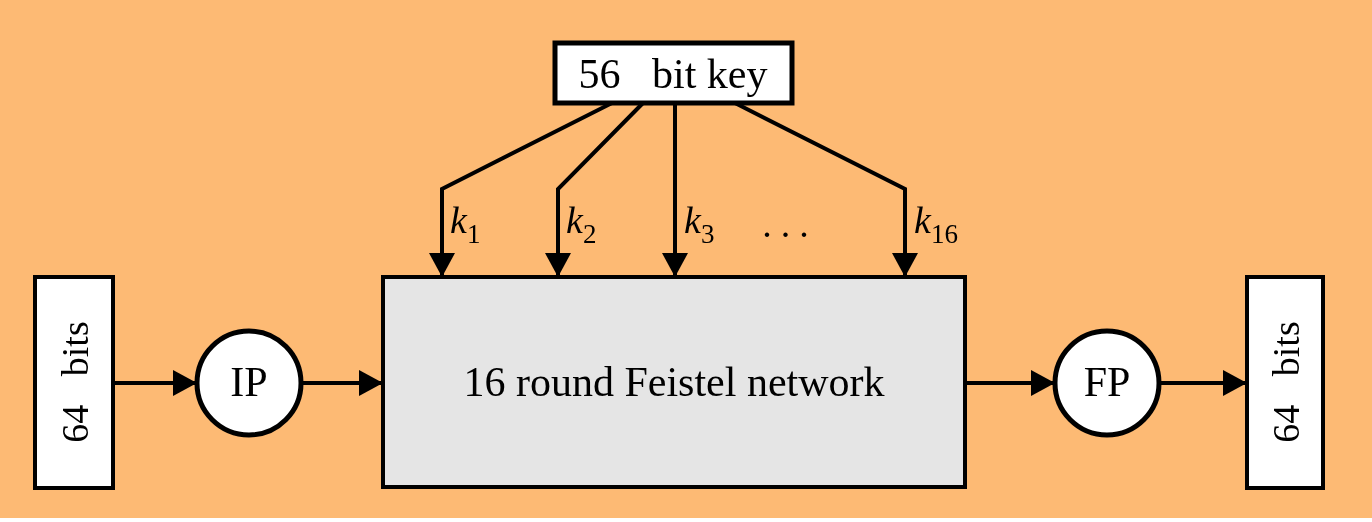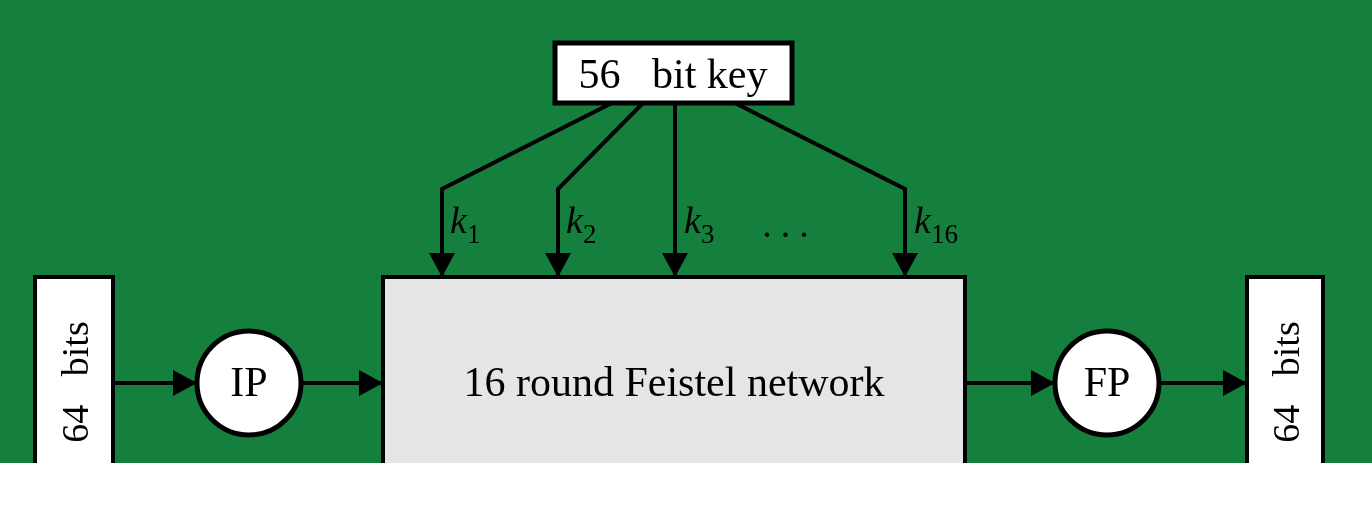--- a/index.html
+++ b/index.html
@@ -1,20 +1,20 @@
 <!DOCTYPE html>
 <html><head>
 <meta charset="utf-8">
 <style>
   html, body { margin: 0; padding: 0; background: #ffffff; }
   .canvas {
     position: relative;
     width: 1372px;
-    height: 463px;
-    background: #15803d;
+    height: 518px;
+    background: #fdba74;
     overflow: hidden;
   }
   svg { display: block; }
   text {
     font-family: "Liberation Serif", "DejaVu Serif", serif;
     fill: #000000;
   }
   .boxlabel  { font-size: 42px; }
   .sidelabel { font-size: 38px; }
   .klabel    { font-size: 38px; font-style: italic; }

